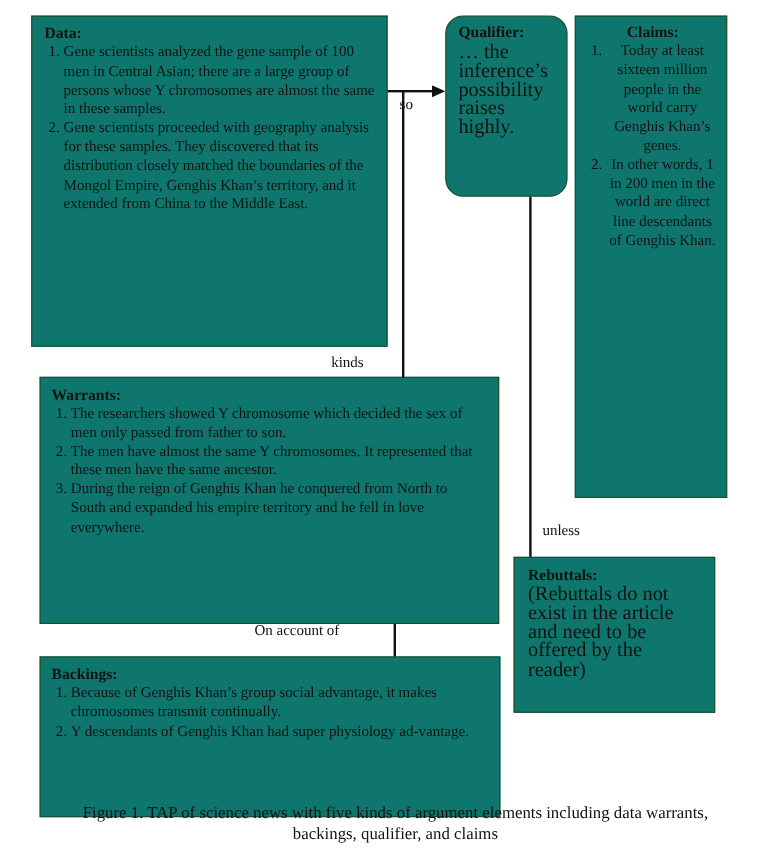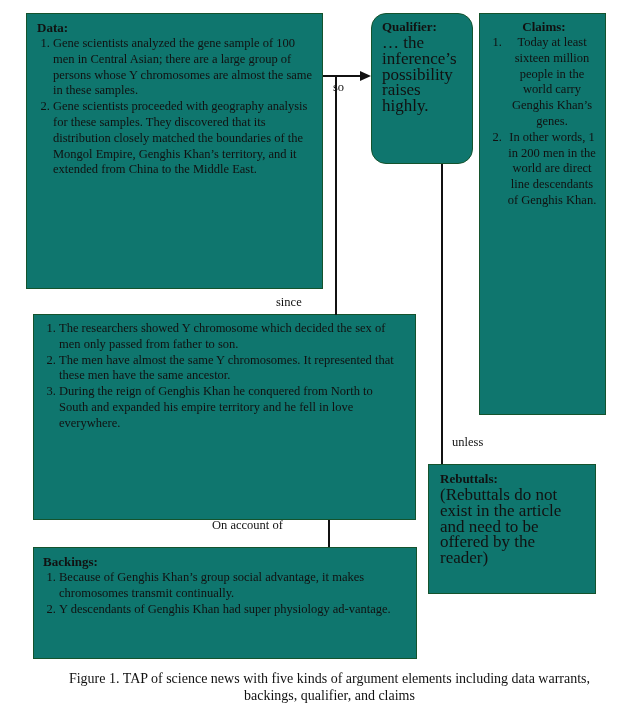--- a/index.html
+++ b/index.html
@@ -32,28 +32,29 @@
 
 <div class="box" style="left:479px; top:13px; width:127px; height:402px; padding:5px 6px 0 9px;text-align:center;">
   <h3>Claims:</h3>
   <ol>
     <li>Today at least sixteen million people in the world carry Genghis Khan’s genes.</li>
     <li>In other words, 1 in 200 men in the world are direct line descendants of Genghis Khan.</li>
   </ol>
 </div>
 
 <div class="box" style="left:33px; top:314px; width:383px; height:206px; padding:6px 10px 0 9px;">
+  <h3>Warrants:</h3>
   <ol>
     <li>The researchers showed Y chromosome which decided the sex of men only passed from father to son.</li>
     <li>The men have almost the same Y chromosomes.  It represented that these men have the same ancestor.</li>
     <li>During the reign of Genghis Khan he conquered from North to South and expanded his empire territory and he fell in love everywhere.</li>
   </ol>
 </div>
 
-<div class="box" style="left:33px; top:547px; width:384px; height:112px; padding:6px 10px 0 9px;">
+<div class="box" style="left:33px; top:547px; width:384px; height:134px; padding:6px 10px 0 9px;">
   <h3>Backings:</h3>
   <ol>
     <li>Because of Genghis Khan’s group social advantage, it makes chromosomes transmit continually.</li>
     <li>Y descendants of Genghis Khan had super physiology ad-vantage.</li>
   </ol>
 </div>
 
 <div class="box" style="left:428px; top:464px; width:168px; height:130px; padding:6px 8px 0 11px;">
   <h3>Rebuttals:</h3>
   <p>(Rebuttals do not exist in the article and need to be offered by the reader)</p>
@@ -61,18 +62,18 @@
 
 <div class="line" style="left:323px; top:75px; width:40px; height:2px;"></div>
 <svg style="position:absolute; left:360px; top:71px;" width="11" height="10">
   <polygon points="0,0 11,5 0,10" fill="#111"></polygon>
 </svg>
 <div class="line" style="left:335px; top:75px; width:2px; height:240px;"></div>
 <div class="line" style="left:441px; top:164px; width:2px; height:300px;"></div>
 <div class="line" style="left:328px; top:520px; width:2px; height:27px;"></div>
 
 <div class="label" style="left:333px; top:32px;margin-top:48px;">so</div>
-<div class="label" style="left:276px; top:295px;">since</div>
+<div class="label" style="left:276px; top:295px;">kinds</div>
 <div class="label" style="left:212px; top:518px;">On account of</div>
 <div class="label" style="left:452px; top:435px;">unless</div>
 
 <div class="caption" style="top:670px; left:8px;">Figure 1. TAP of science news with five kinds of argument elements including data warrants,</div>
 <div class="caption" style="top:687px; left:8px;">backings, qualifier, and claims</div>
 
 </body></html>

